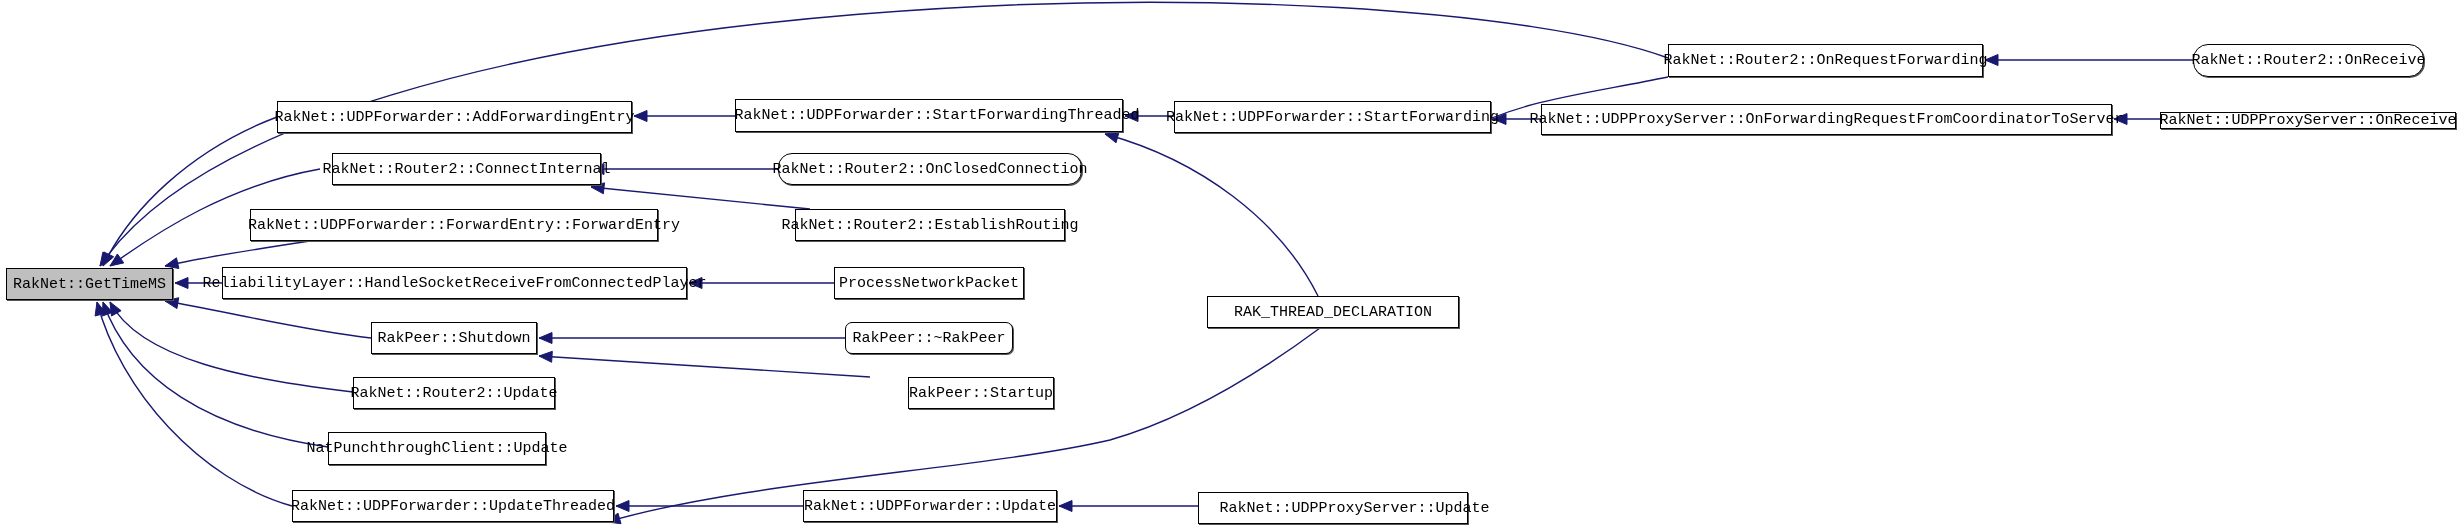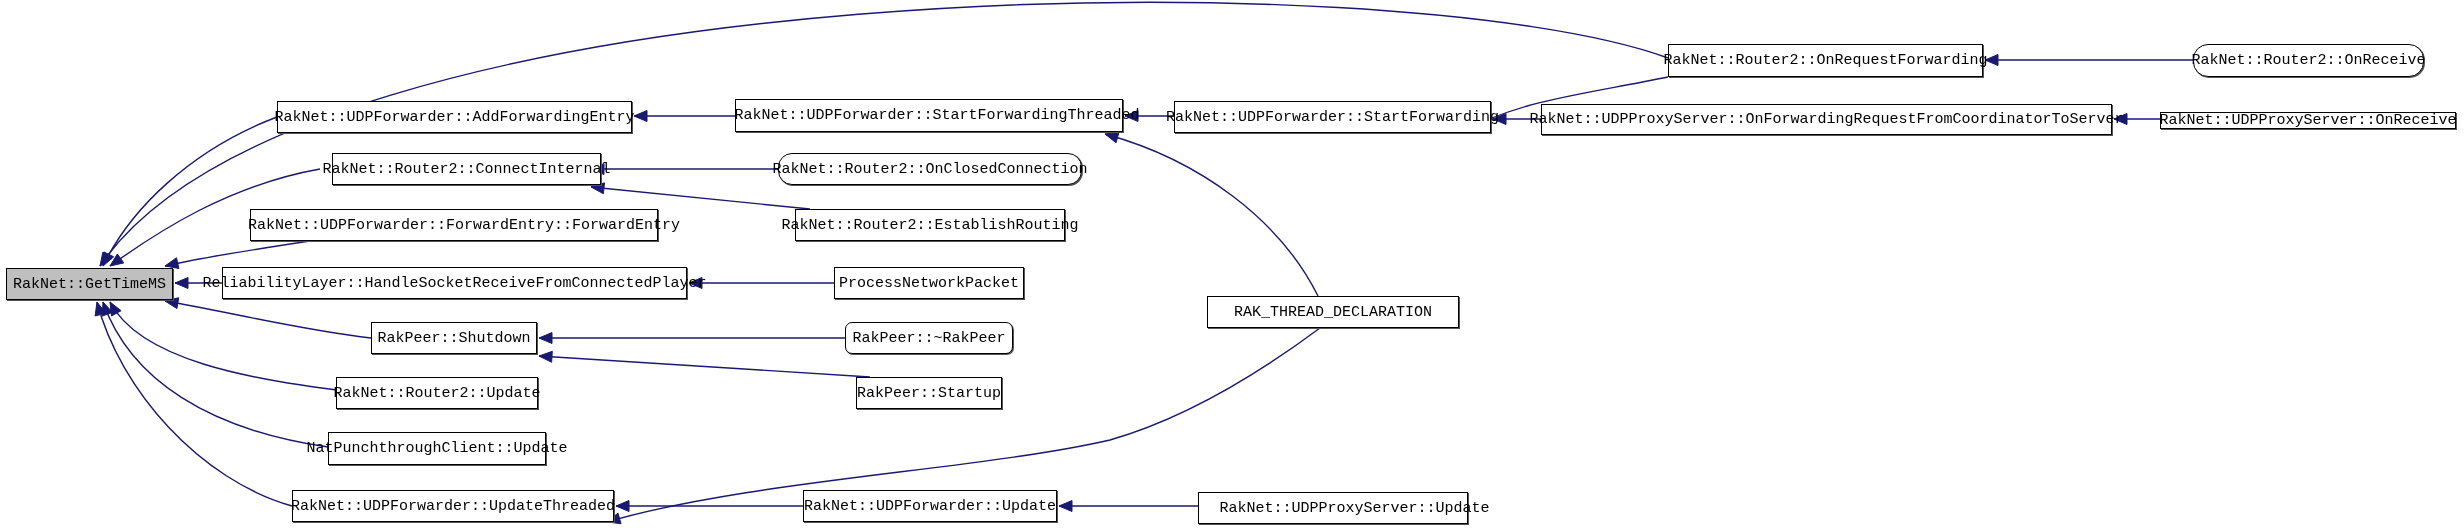--- a/index.html
+++ b/index.html
@@ -113,29 +113,29 @@
     </g>
   </svg>
 
 <div id="nodes">
   <div class="node root" style="left: 6px; top: 268px; width: 167px; height: 32px;">RakNet::GetTimeMS</div>
   <div class="node" style="left: 277px; top: 101px; width: 355px; height: 32px;">RakNet::UDPForwarder::AddForwardingEntry</div>
   <div class="node" style="left: 320px; top: 153px; width: 269px; height: 32px; margin-left: 12px;">RakNet::Router2::ConnectInternal</div>
   <div class="node" style="left: 250px; top: 209px; width: 408px; height: 32px; padding-left: 20px;">RakNet::UDPForwarder::ForwardEntry::ForwardEntry</div>
   <div class="node" style="left: 222px; top: 267px; width: 465px; height: 32px;">ReliabilityLayer::HandleSocketReceiveFromConnectedPlayer</div>
   <div class="node" style="left: 371px; top: 322px; width: 166px; height: 32px;">RakPeer::Shutdown</div>
-  <div class="node" style="left: 336px; top: 377px; width: 202px; height: 32px;">RakNet::Router2::Update</div>
+  <div class="node" style="left: 353px; top: 377px; width: 202px; height: 32px;">RakNet::Router2::Update</div>
   <div class="node" style="left: 328px; top: 432px; width: 218px; height: 33px;">NatPunchthroughClient::Update</div>
   <div class="node" style="left: 292px; top: 490px; width: 322px; height: 32px;">RakNet::UDPForwarder::UpdateThreaded</div>
   <div class="node" style="left: 735px; top: 99px; width: 388px; height: 33px; padding-left: 16px;">RakNet::UDPForwarder::StartForwardingThreaded</div>
   <div class="node" style="left: 778px; top: 153px; width: 304px; height: 32px; border-radius: 14px;">RakNet::Router2::OnClosedConnection</div>
   <div class="node" style="left: 795px; top: 209px; width: 270px; height: 32px;">RakNet::Router2::EstablishRouting</div>
   <div class="node" style="left: 834px; top: 267px; width: 190px; height: 32px;">ProcessNetworkPacket</div>
   <div class="node" style="left: 845px; top: 322px; width: 168px; height: 32px; border-radius: 7px;">RakPeer::~RakPeer</div>
-  <div class="node" style="left: 856px; top: 377px; width: 146px; height: 32px;">RakPeer::Startup</div>
+  <div class="node" style="left: 908px; top: 377px; width: 146px; height: 32px;">RakPeer::Startup</div>
   <div class="node" style="left: 803px; top: 490px; width: 254px; height: 32px;">RakNet::UDPForwarder::Update</div>
   <div class="node" style="left: 1174px; top: 101px; width: 317px; height: 32px;">RakNet::UDPForwarder::StartForwarding</div>
   <div class="node" style="left: 1207px; top: 296px; width: 252px; height: 32px;">RAK_THREAD_DECLARATION</div>
   <div class="node" style="left: 1198px; top: 492px; width: 270px; height: 32px; padding-left: 43px;">RakNet::UDPProxyServer::Update</div>
   <div class="node" style="left: 1668px; top: 44px; width: 315px; height: 33px;">RakNet::Router2::OnRequestForwarding</div>
   <div class="node" style="left: 1541px; top: 104px; width: 571px; height: 31px;">RakNet::UDPProxyServer::OnForwardingRequestFromCoordinatorToServer</div>
   <div class="node" style="left: 2193px; top: 44px; width: 231px; height: 33px; border-radius: 15px;">RakNet::Router2::OnReceive</div>
   <div class="node" style="left: 2160px; top: 112px; width: 296px; height: 17px;">RakNet::UDPProxyServer::OnReceive</div>
 </div>
 

